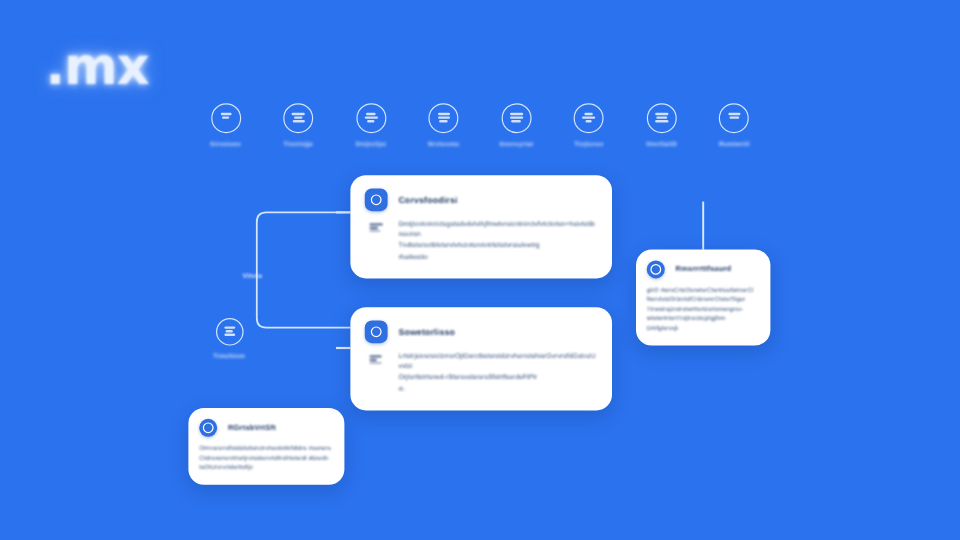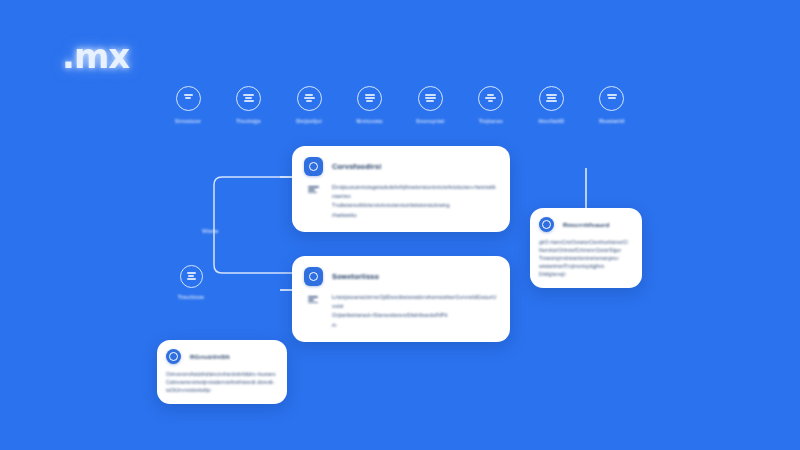--- a/index.html
+++ b/index.html
@@ -11,26 +11,25 @@
   }
   .stage { position:absolute; inset:0; }
 
   
   .logo {
     position:absolute; left:38px; top:36px;
     width:90px; height:40px;
     display:flex; align-items:center;
   }
   .logo-text {
-    font-size:34px; font-weight:bold; letter-spacing:-1px;
+    font-size:43px; font-weight:bold; letter-spacing:-1px;
     color:#e8f1ff;
     text-shadow:0 0 6px rgba(255,255,255,.85), 0 0 14px rgba(190,220,255,.55);
     filter:blur(.7px);
     font-family:"DejaVu Sans", sans-serif;
-    margin-left:24px;
   }
 
   
   .icon-row {
     position:absolute; left:160px; top:86px;
     width:480px; height:48px;
     display:flex; justify-content:space-between; align-items:flex-start;
   }
   .icon-item { width:56px; display:flex; flex-direction:column; align-items:center; }
   .icon-circle {

